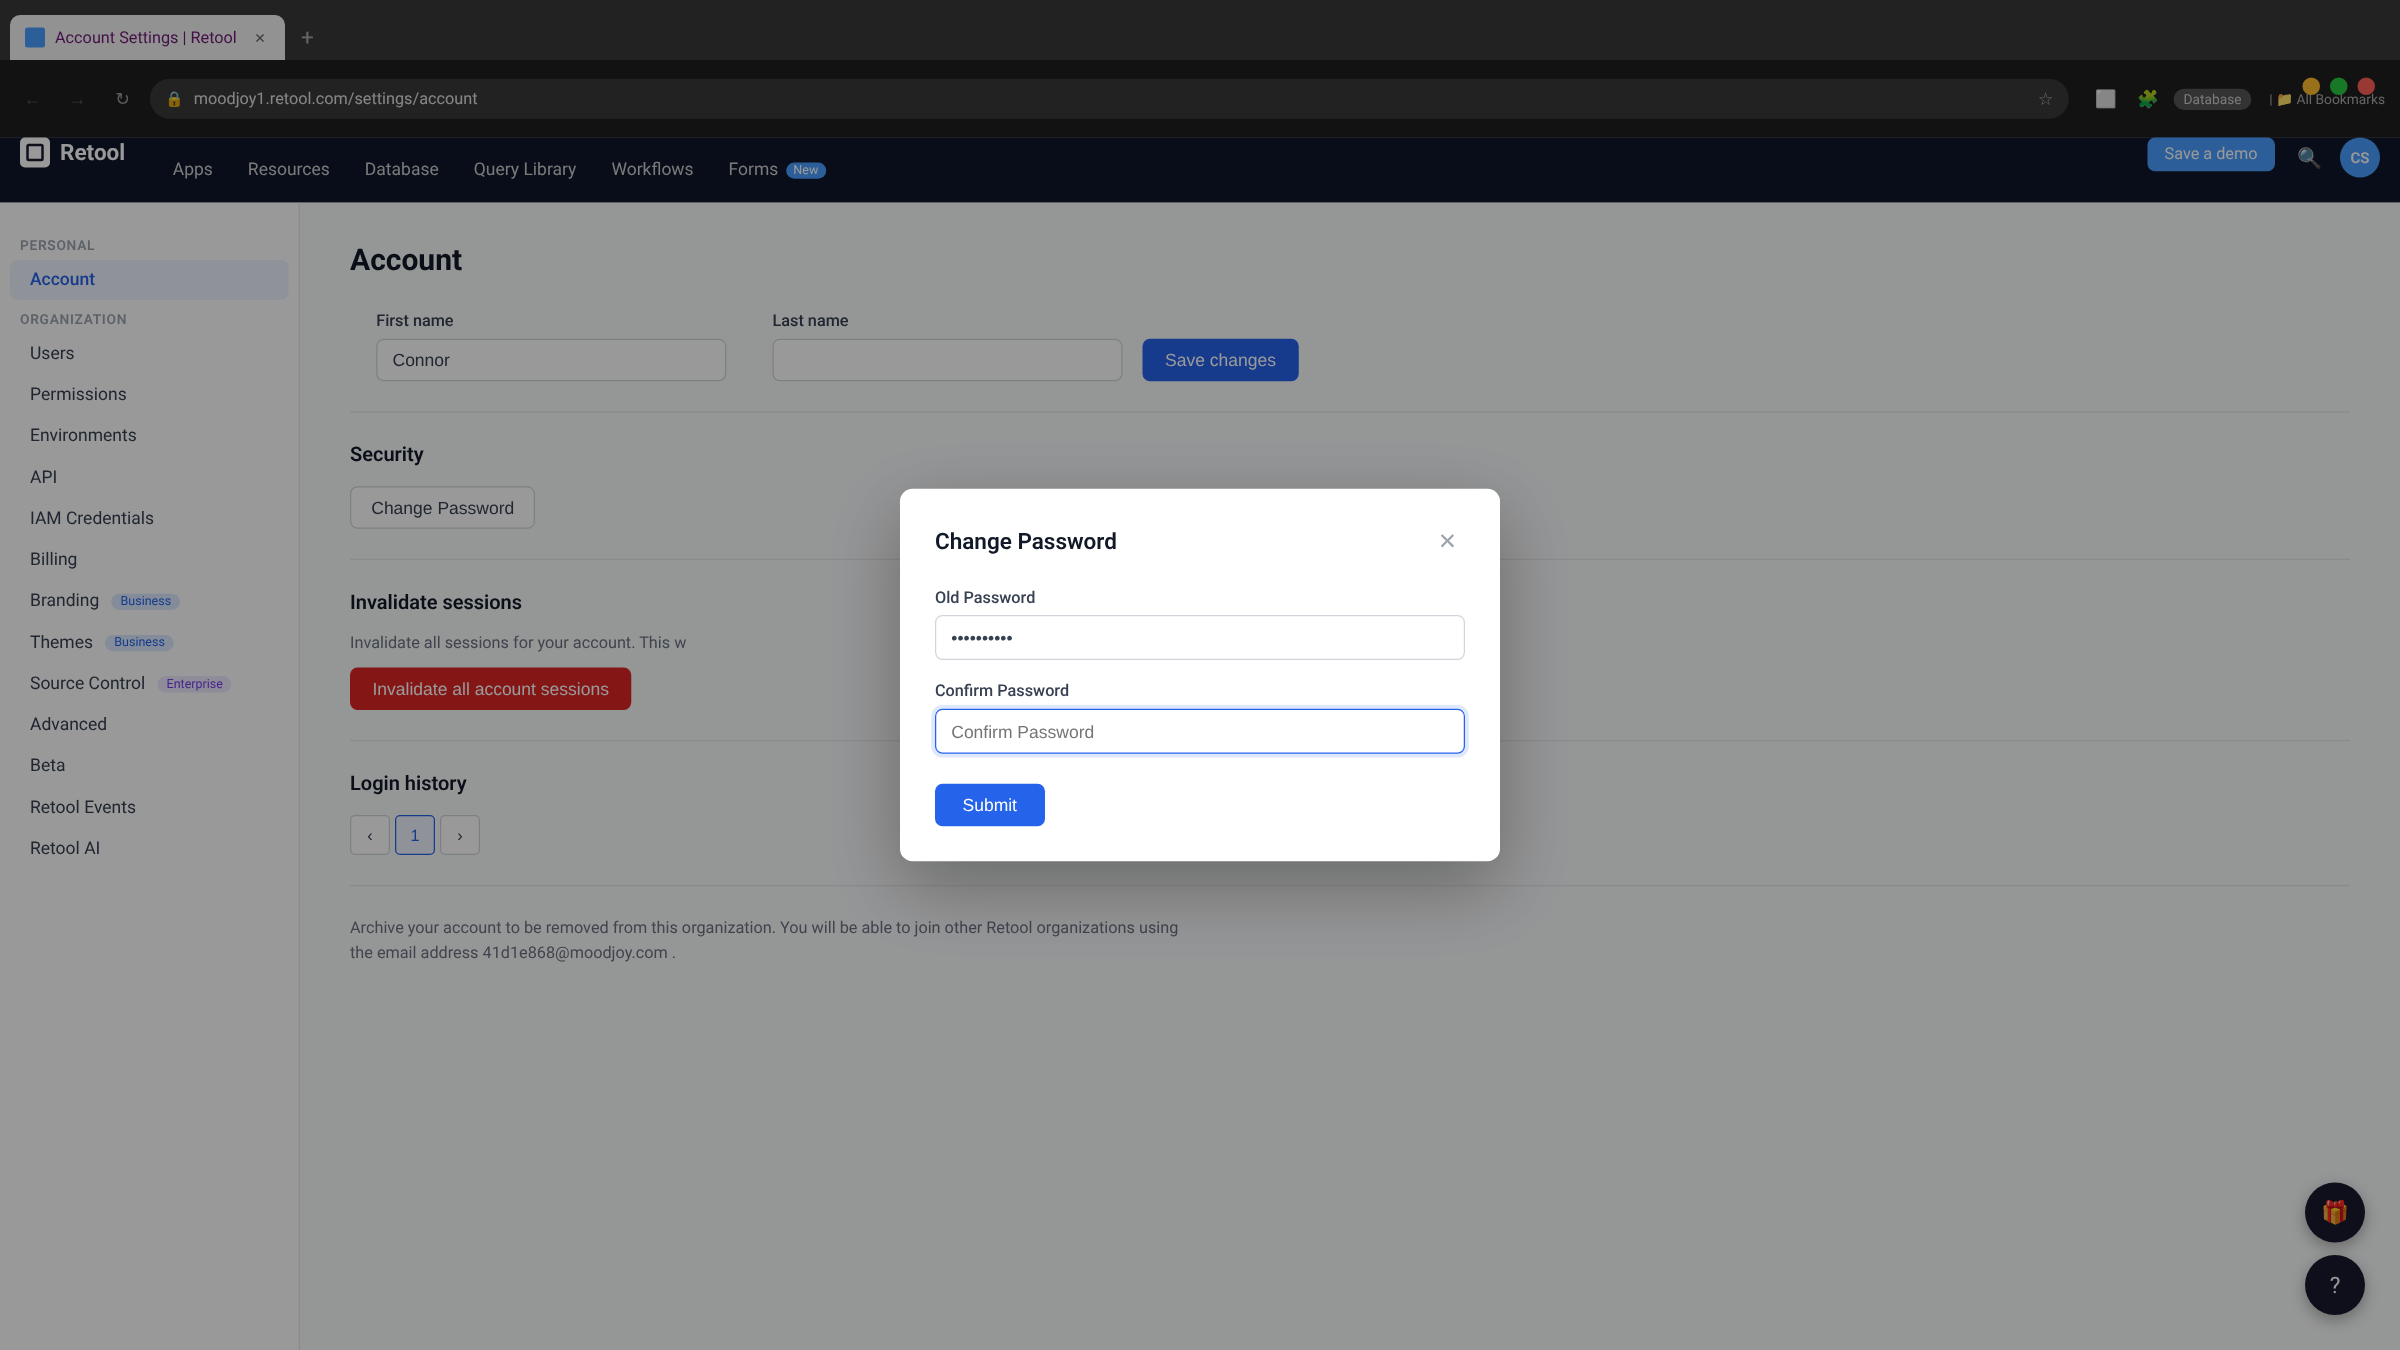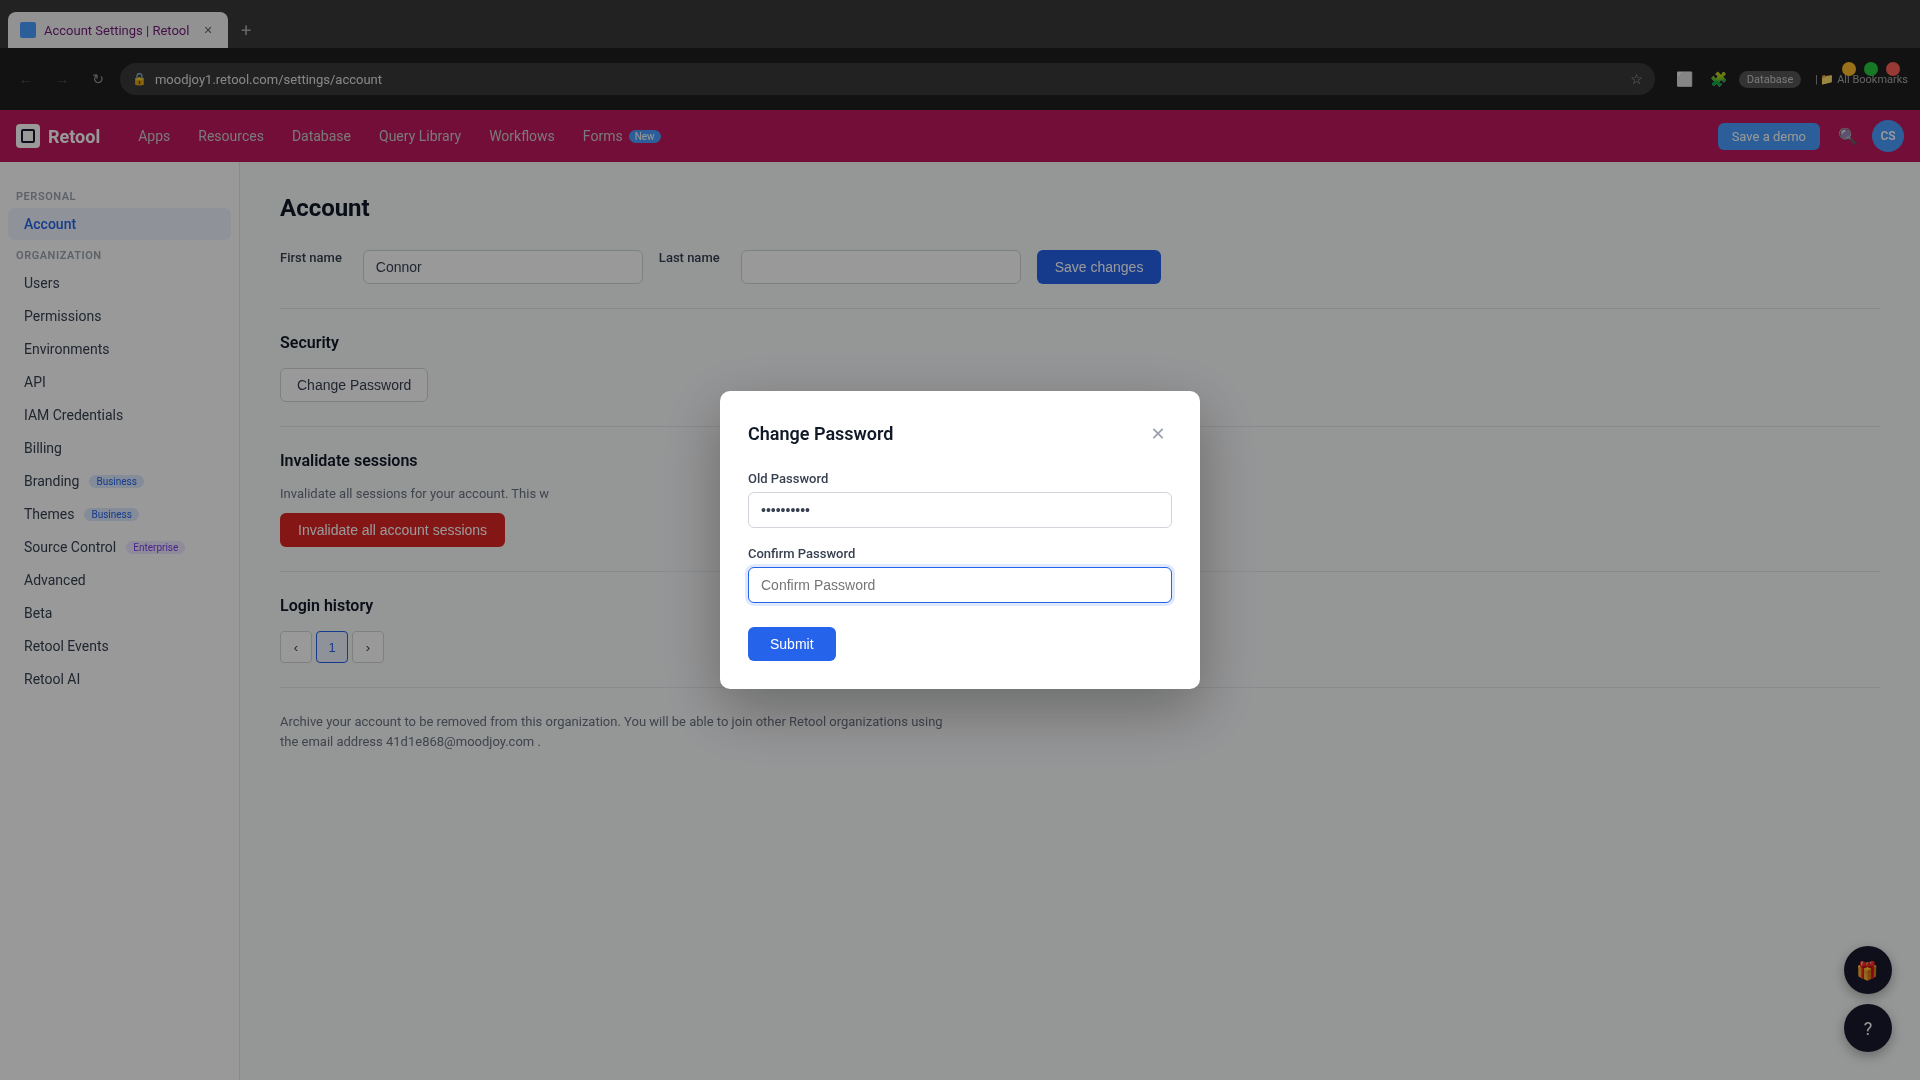--- a/index.html
+++ b/index.html
@@ -129,24 +129,24 @@
     
     .app-layout {
       display: flex;
       flex-direction: column;
       height: calc(1080px - 110px);
       position: relative;
     }
 
     
     .top-nav {
-      background: #be185d;
+      background: #0f172a;
       height: 52px;
       display: flex;
-      align-items: center;
+      align-items: flex-start;
       padding: 0 16px;
       gap: 0;
     }
     .retool-logo {
       display: flex;
       align-items: center;
       gap: 8px;
       color: white;
       font-size: 18px;
       font-weight: 700;
@@ -278,22 +278,23 @@
       margin-bottom: 16px;
     }
     .form-row {
       display: flex;
       gap: 16px;
       margin-bottom: 16px;
       align-items: flex-end;
     }
     .form-group {
       display: flex;
-      flex-direction: row;
-      gap: 21px;
+      flex-direction: column;
+      gap: 6px;
+      margin-left: 21px;
     }
     .form-label {
       font-size: 13px;
       color: #374151;
       font-weight: 500;
     }
     .form-input {
       border: 1px solid #d1d5db;
       border-radius: 6px;
       padding: 8px 12px;

